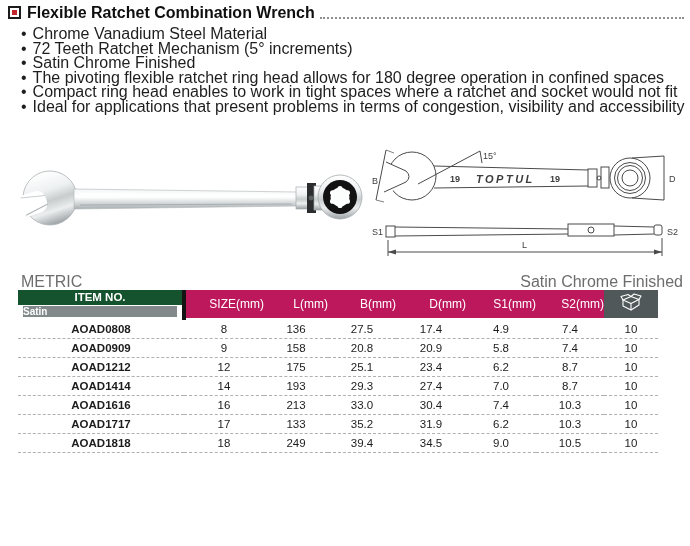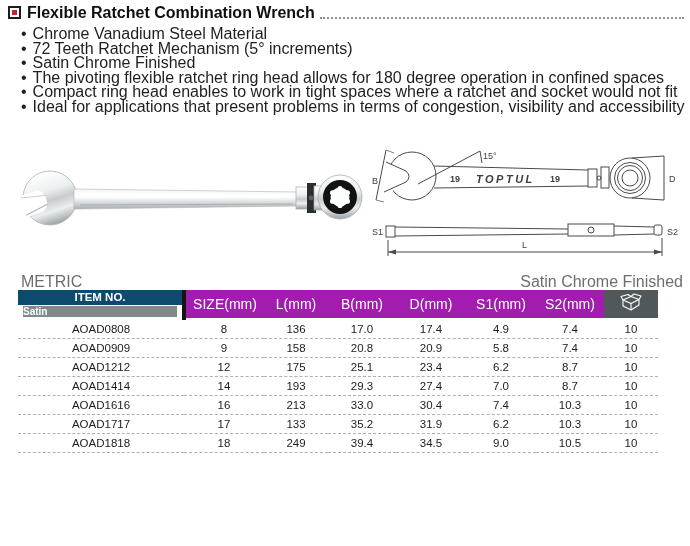--- a/index.html
+++ b/index.html
@@ -26,28 +26,28 @@
   .brand-text{font-family:"Liberation Sans",sans-serif;font-size:11px;font-weight:bold;font-style:italic;
     letter-spacing:2.5px;fill:#3d3d3d;}
   
   .metric-row{position:absolute;top:275px;left:21px;width:662px;display:flex;justify-content:space-between;}
   .metric-row span{font-size:16px;color:#6d6d6d;line-height:13px;}
   
   .spec-table{position:absolute;top:290px;left:18px;width:640px;border-collapse:collapse;table-layout:fixed;
     border-bottom:3px solid #000;}
   .spec-table th,.spec-table td{padding:0;}
   .th-item{vertical-align:top;background:#fff;}
-  .bar-black{background:#0c4a6e;color:#fff;font-weight:bold;font-size:11.5px;height:15px;line-height:15px;text-align:center;}
+  .bar-black{background:#14532d;color:#fff;font-weight:bold;font-size:11.5px;height:15px;line-height:15px;text-align:center;}
   .bar-gray{background:#82898b;color:#fff;font-weight:bold;font-size:10px;height:11px;line-height:11px;
     margin:1px 5px 0 5px;text-align:left;}
-  .th-col{background:#a21caf;color:#fff;font-weight:normal;font-size:14px;height:28px;text-align:center;}
+  .th-col{background:#be185d;color:#fff;font-weight:normal;font-size:12px;height:28px;text-align:right;}
   .th-col.first{border-left:4px solid #141414;}
   .th-qty{background:#50585a;height:28px;text-align:center;}
   .spec-table tbody td{font-size:11.5px;height:18px;text-align:center;color:#1c1c1c;background:#fff;}
-  .spec-table tbody td.item-cell{font-weight:normal;}
+  .spec-table tbody td.item-cell{font-weight:bold;}
   .spec-table tbody tr td{border-top:2px solid #fff;}
   .spec-table tbody tr + tr td{border-top:1px dashed #b0b0b0;}
 </style>
 </head>
 <body>
 
 <div class="page">
 
   <div class="title-row">
     <div class="title-icon">
@@ -213,21 +213,21 @@
             </g>
           </svg>
         </th>
       </tr>
     </thead>
     <tbody>
         <tr>
           <td class="item-cell">AOAD0808</td>
           <td>8</td>
           <td>136</td>
-          <td>17.0</td>
+          <td>27.5</td>
           <td>17.4</td>
           <td>4.9</td>
           <td>7.4</td>
           <td>10</td>
         </tr>
         <tr>
           <td class="item-cell">AOAD0909</td>
           <td>9</td>
           <td>158</td>
           <td>20.8</td>

